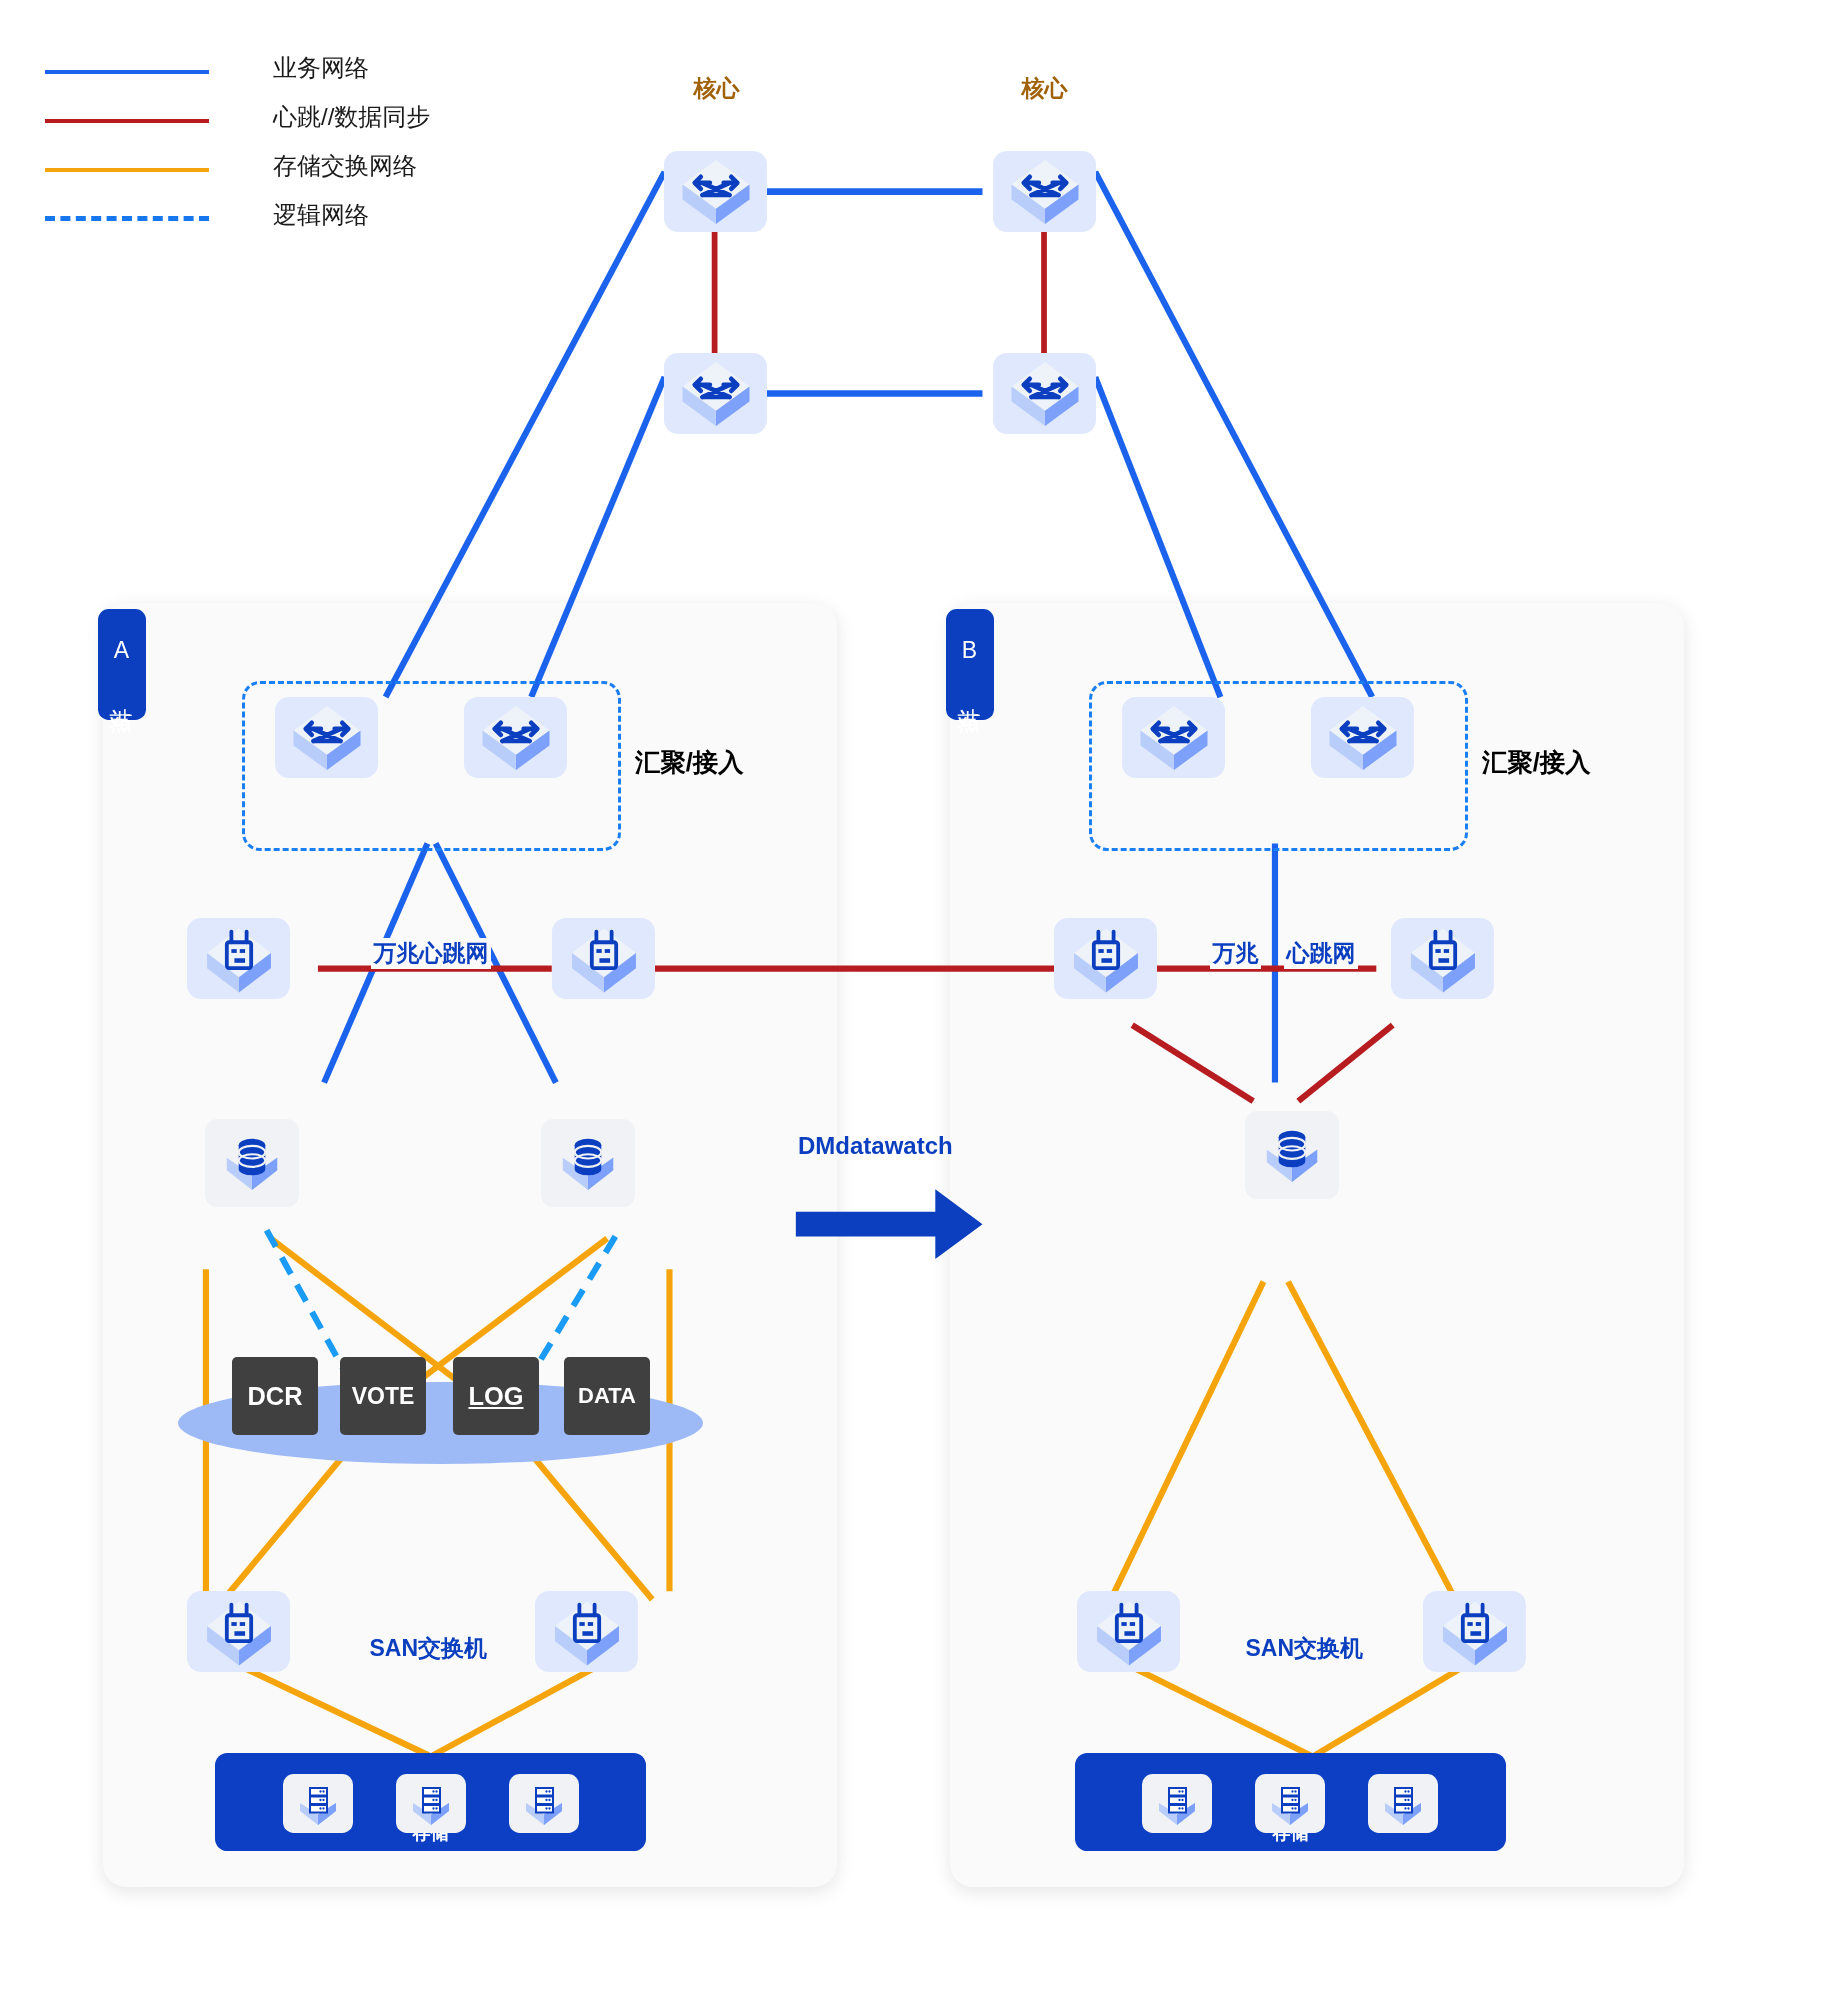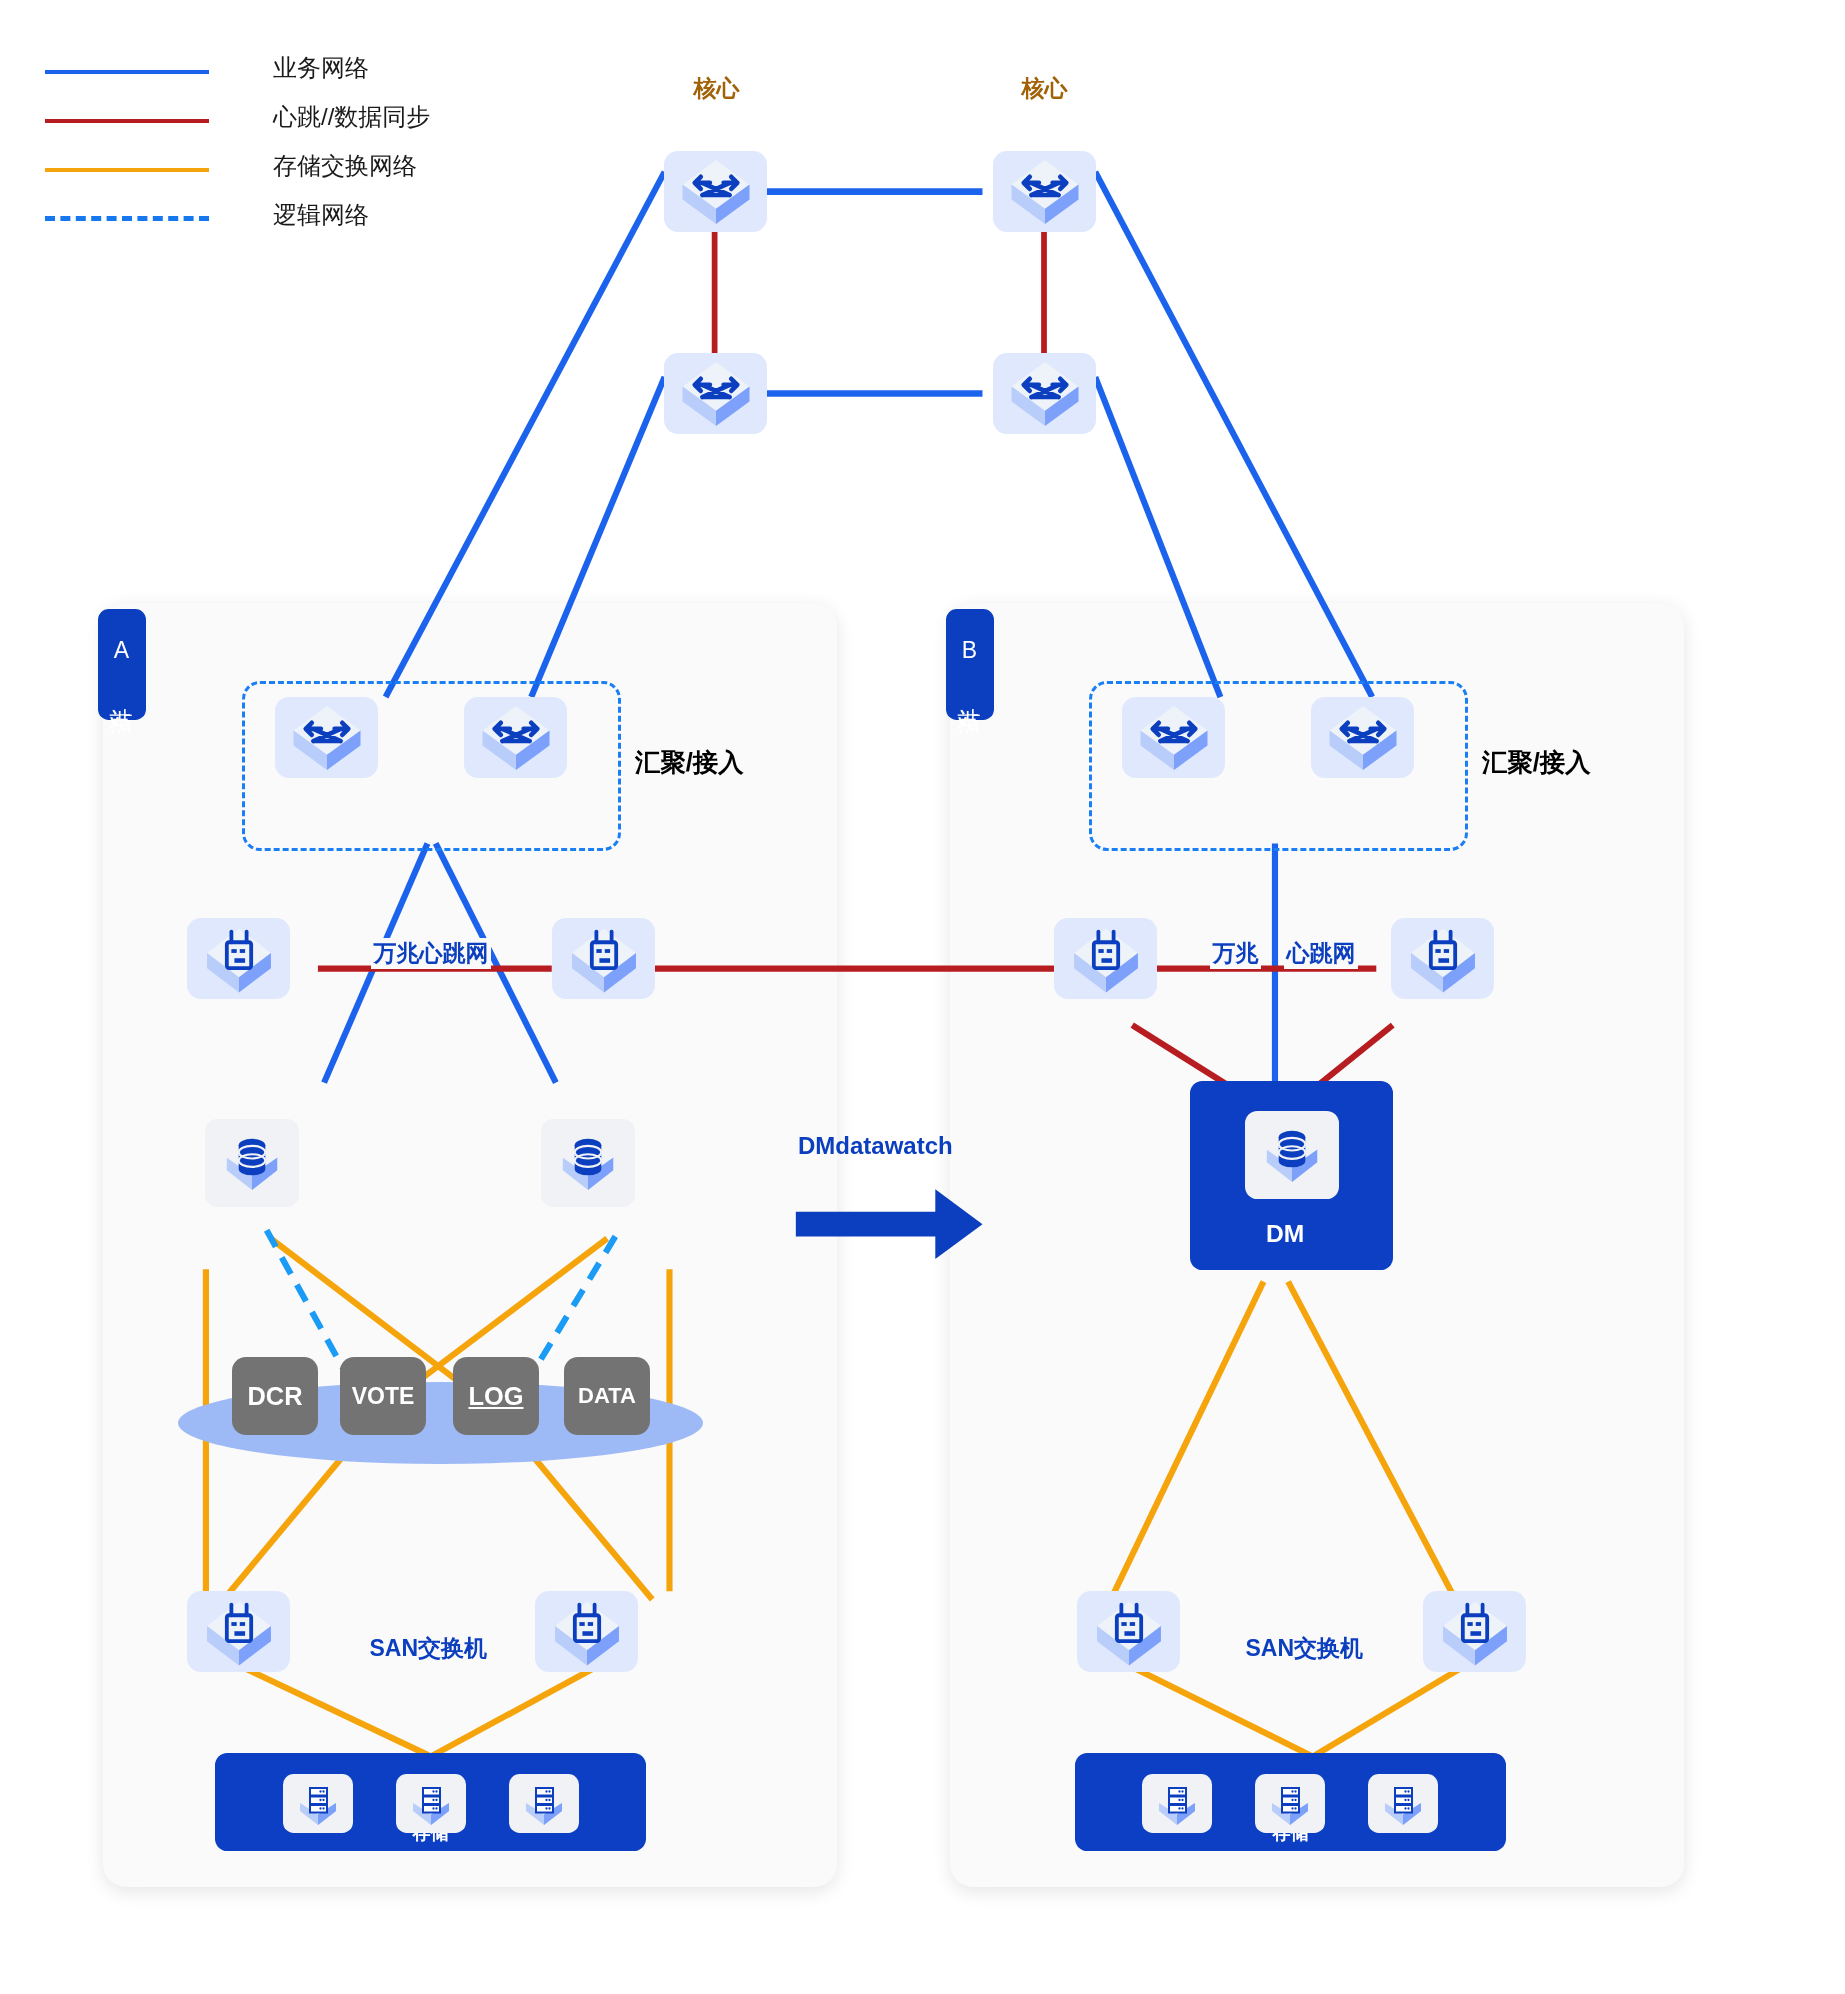--- a/index.html
+++ b/index.html
@@ -37,21 +37,21 @@
   .dashgrp{position:absolute;border:3.7px dashed #1a7ff5;border-radius:18px;z-index:6;}
   .grp-label{position:absolute;color:#000000;font-size:25.4px;font-weight:600;
              white-space:nowrap;z-index:20;}
 
   
   .dbbox{position:absolute;background:#0c3fc4;border-radius:12.3px;z-index:12;}
   .dbbox .cap{position:absolute;color:#fff;font-size:25.4px;font-weight:600;
               white-space:nowrap;}
 
   
-  .chip{position:absolute;background:#737373;border-radius:14px;z-index:16;
+  .chip{position:absolute;background:#404040;border-radius:5px;z-index:16;
         display:flex;align-items:center;justify-content:center;
         color:#fff;font-weight:600;white-space:nowrap;}
   .ellipse{position:absolute;background:#9dbaf7;border-radius:50%;z-index:14;}
 
   
   .storebox{position:absolute;background:#0c3fc4;border-radius:12.3px;z-index:12;}
   .storebox .cap{position:absolute;left:0;right:0;text-align:center;color:#fff;
                  font-size:18px;font-weight:600;}
 
   .inlabel{position:absolute;color:#0b3fbf;font-size:23px;font-weight:600;
@@ -415,23 +415,20 @@
         <path d="M40 24 V10 M60 24 V10" stroke="#0b3fbf" stroke-width="5" stroke-linecap="round"></path>
         <rect x="40" y="33" width="7" height="5" fill="#0b3fbf"></rect>
         <rect x="51" y="33" width="7" height="5" fill="#0b3fbf"></rect>
         <rect x="44" y="45" width="14" height="6" fill="#0b3fbf"></rect>
       </svg>
     </span>
   </div>
   <div class="inlabel" style="left:1210px;top:922px;">万兆</div>
   <div class="inlabel" style="left:1284px;top:922px;">心跳网</div>
 
-  <div class="dbbox" style="left:1190px;top:1065px;width:203px;height:189px;">
-    <div class="cap" style="left:76px;top:139px;font-size:24.6px;">DM</div>
-  </div>
   <div class="tile white" style="left:1245px;top:1095px;width:94px;height:88px;z-index:14;">
     <span>
       <svg width="70" height="68" viewBox="0 0 100 95">
         <polygon points="14,40 50,65 86,40 86,58 50,86 14,58" fill="#b9cdfb"></polygon>
         <polygon points="50,65 86,40 86,58 50,86" fill="#7da1fb"></polygon>
         <ellipse cx="50" cy="22" rx="19" ry="9" fill="#0b3fbf"></ellipse>
         <path d="M31 22 v10 a19 9 0 0 0 38 0 v-10" fill="#0b3fbf"></path>
         <path d="M31 34 v10 a19 9 0 0 0 38 0 v-10" fill="#0b3fbf"></path>
         <path d="M31 46 v10 a19 9 0 0 0 38 0 v-10" fill="#0b3fbf"></path>
         <ellipse cx="50" cy="32" rx="19" ry="9" fill="none" stroke="#f0f2f5" stroke-width="3"></ellipse>

